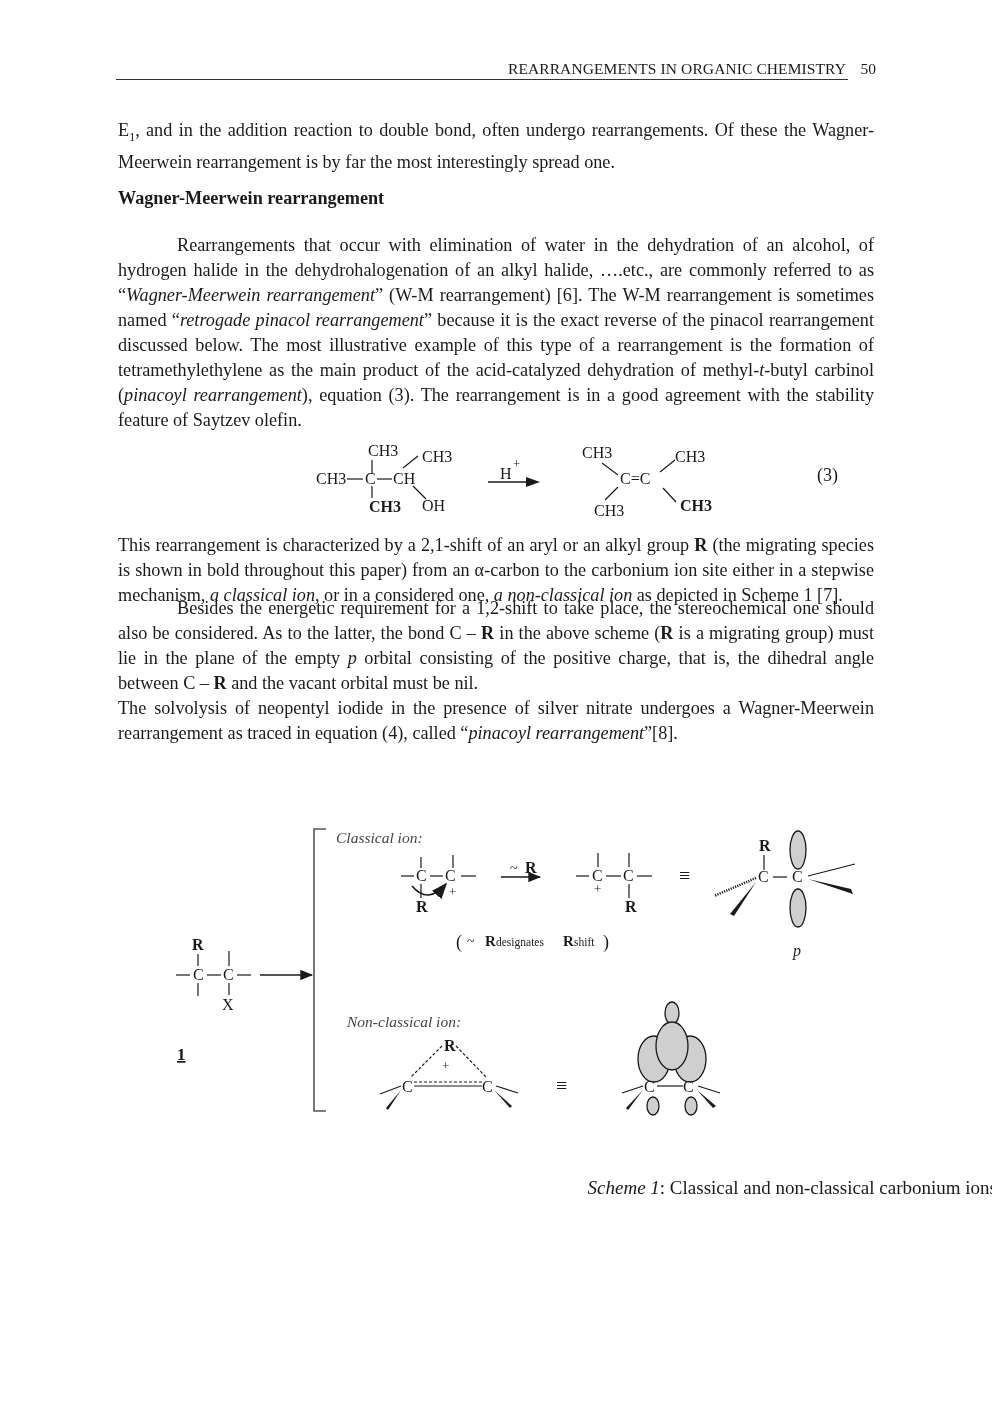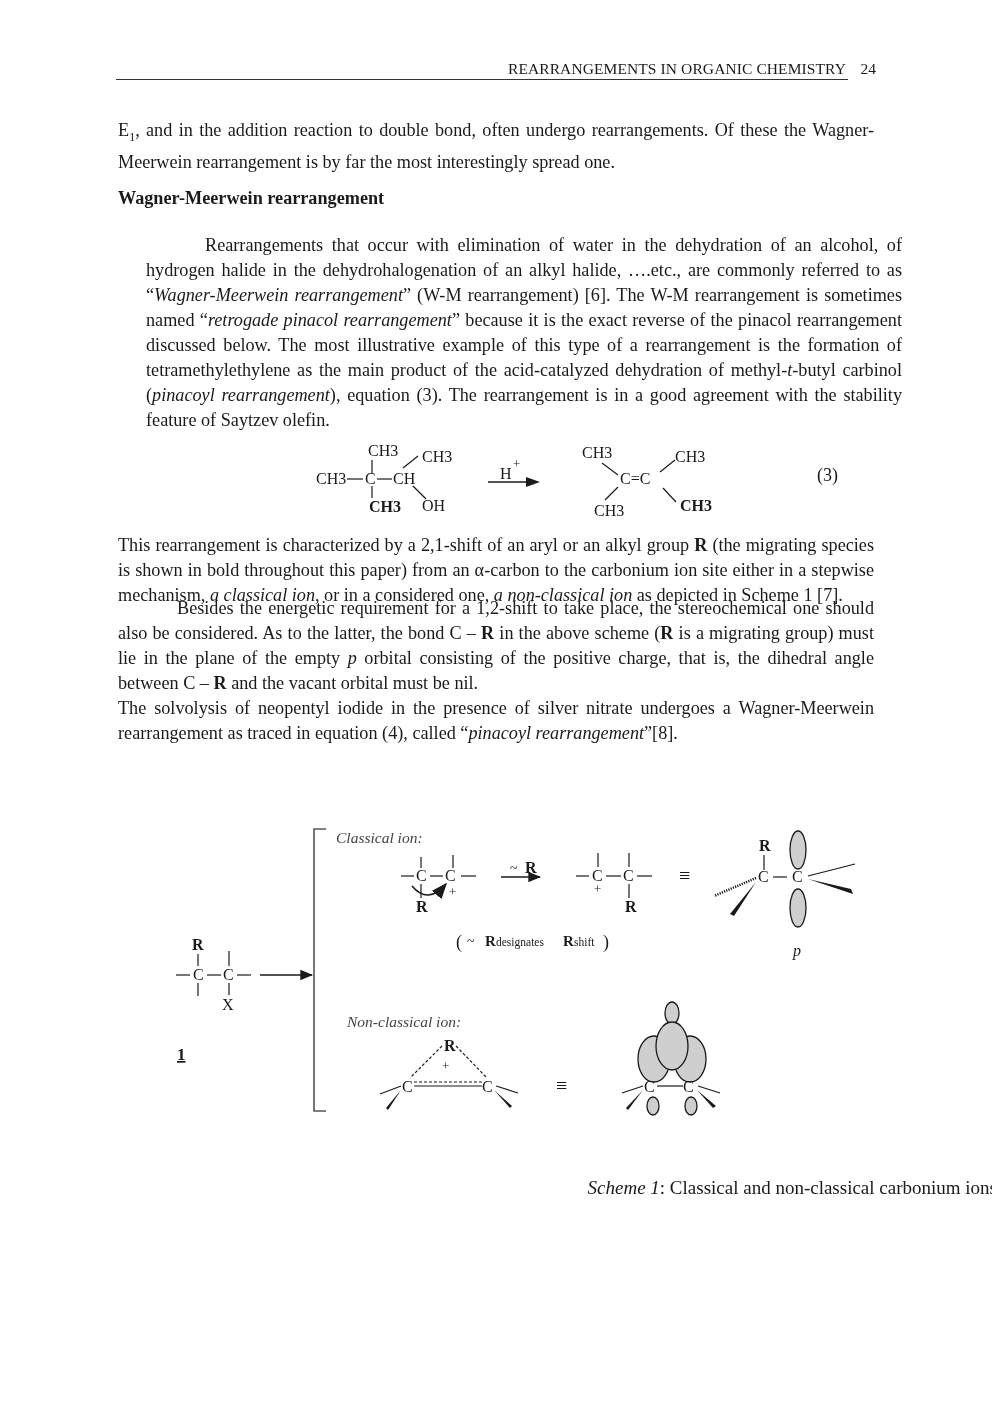--- a/index.html
+++ b/index.html
@@ -19,30 +19,30 @@
   .caption { position: absolute; left: 5px; width: 992px; top: 1177px; text-align: right; font-size: 19px; }
   svg text { font-family: "Liberation Serif", serif; }
   .eqnum { position: absolute; left: 817px; top: 465px; font-size: 18px; }
 </style>
 </head>
 <body>
 
 <div class="header">
   <span class="header-title">REARRANGEMENTS IN ORGANIC CHEMISTRY</span>
   <div class="header-rule"></div>
-  <span class="page-num">24</span>
+  <span class="page-num">50</span>
 </div>
 
 <div class="text" style="top:118px;">
   <p><span>E</span><sub style="font-size:12px;">1</sub><span>, and in the addition reaction to double bond, often undergo rearrangements. Of these the Wagner-Meerwein rearrangement is by far the most interestingly spread one.</span></p>
 </div>
 
 <div class="heading">Wagner-Meerwein rearrangement</div>
 
-<div class="text" style="top:233px;margin-left:28px;">
+<div class="text" style="top:233px;">
   <p class="indent"><span>Rearrangements that occur with elimination of water in the dehydration of an alcohol, of hydrogen halide in the dehydrohalogenation of an alkyl halide, ….etc., are commonly referred to as “</span><i>Wagner-Meerwein rearrangement</i><span>”  (W-M rearrangement) [6]. The W-M rearrangement is sometimes named “</span><i>retrogade pinacol rearrangement</i><span>” because it is the exact reverse of the pinacol rearrangement discussed below. The most illustrative example of this type of a rearrangement is the formation of tetramethylethylene as the main product of the acid-catalyzed dehydration of methyl-</span><i>t</i><span>-butyl carbinol (</span><i>pinacoyl rearrangement</i><span>), equation (3). The rearrangement is in a good agreement with the stability feature of Saytzev olefin.</span></p>
 </div>
 
 <svg style="position:absolute; left:300px; top:430px;" width="520" height="100" viewBox="0 0 520 100">
   <g font-size="16" fill="#1a1a1a">
 
     <text x="68" y="26">CH3</text>
     <line x1="72" y1="30" x2="72" y2="44" stroke="#1a1a1a" stroke-width="1.2"></line>
     <text x="16" y="54">CH3</text>
     <line x1="47" y1="49" x2="63" y2="49" stroke="#1a1a1a" stroke-width="1.2"></line>

